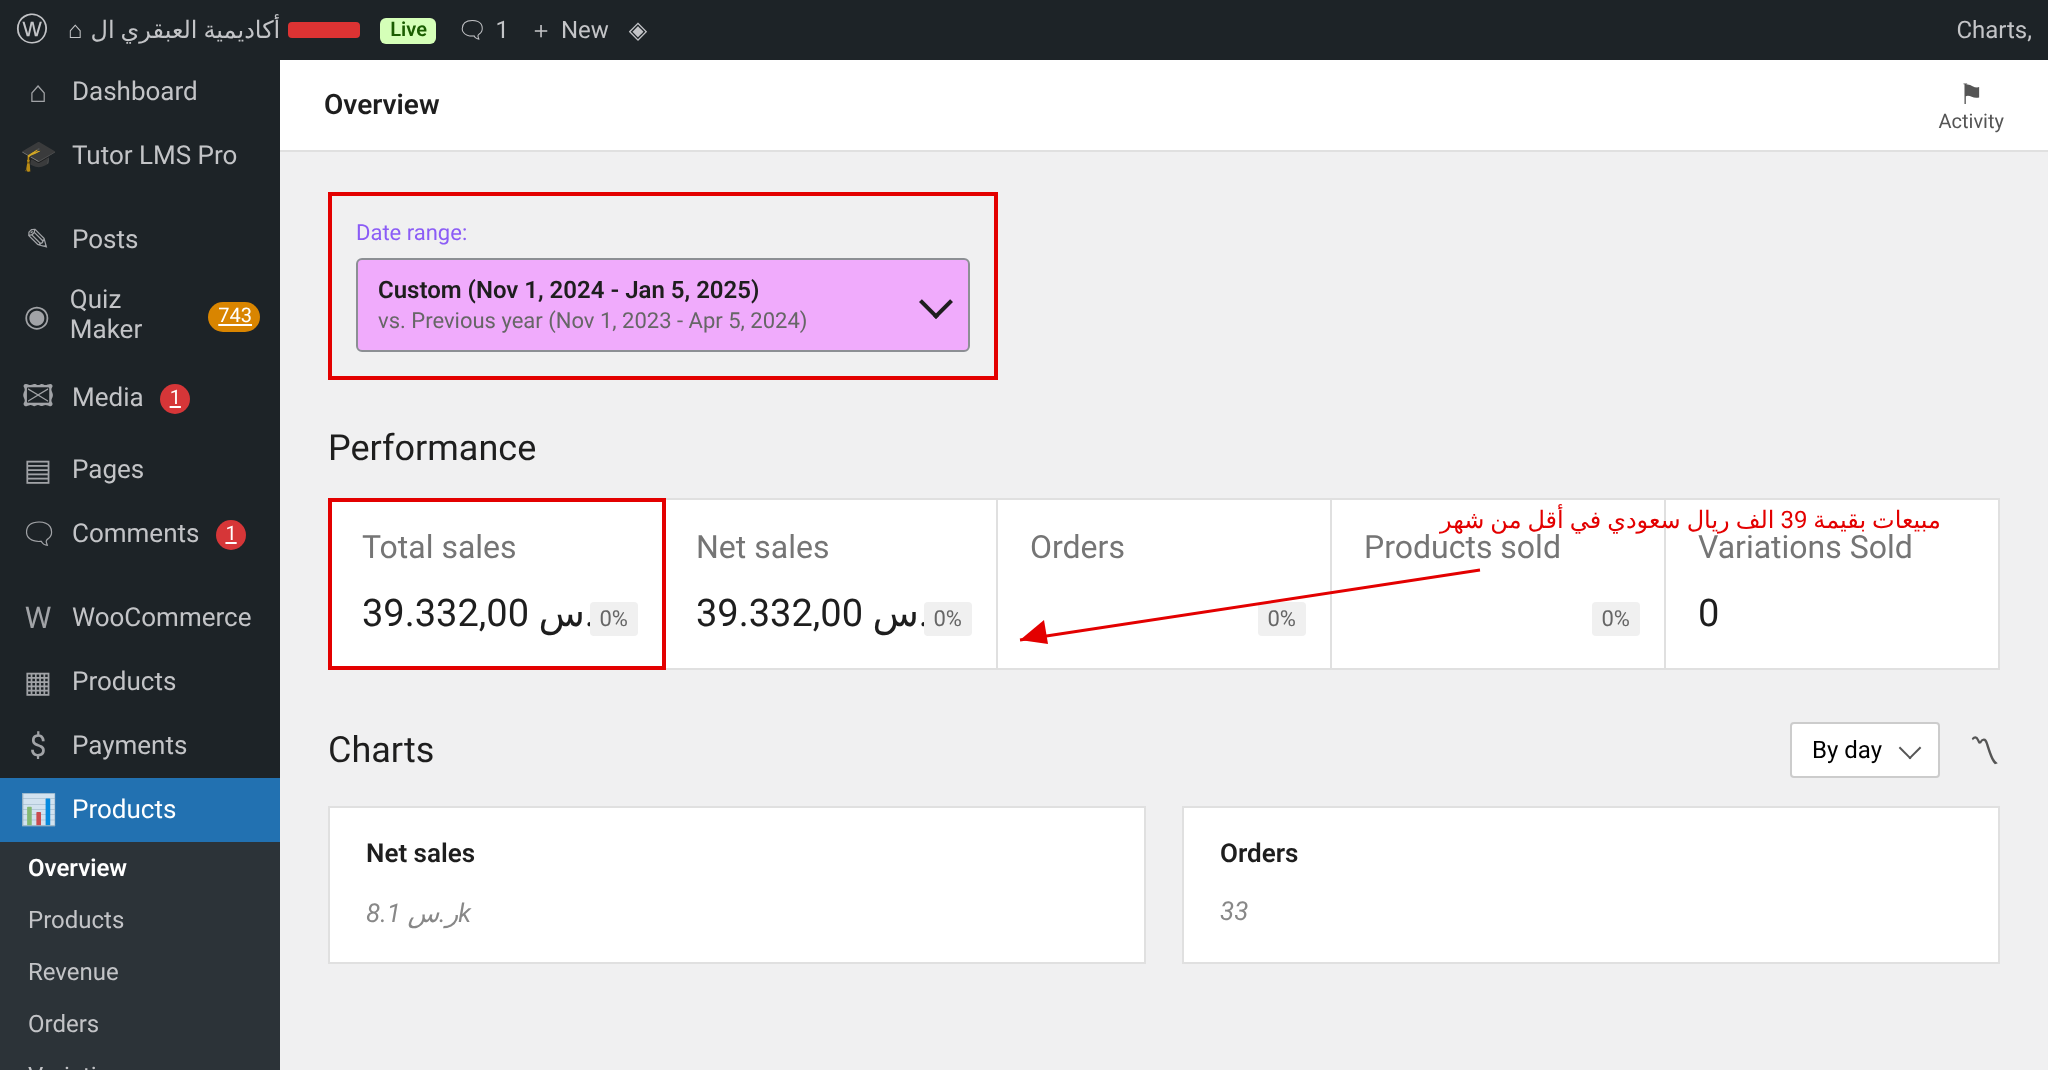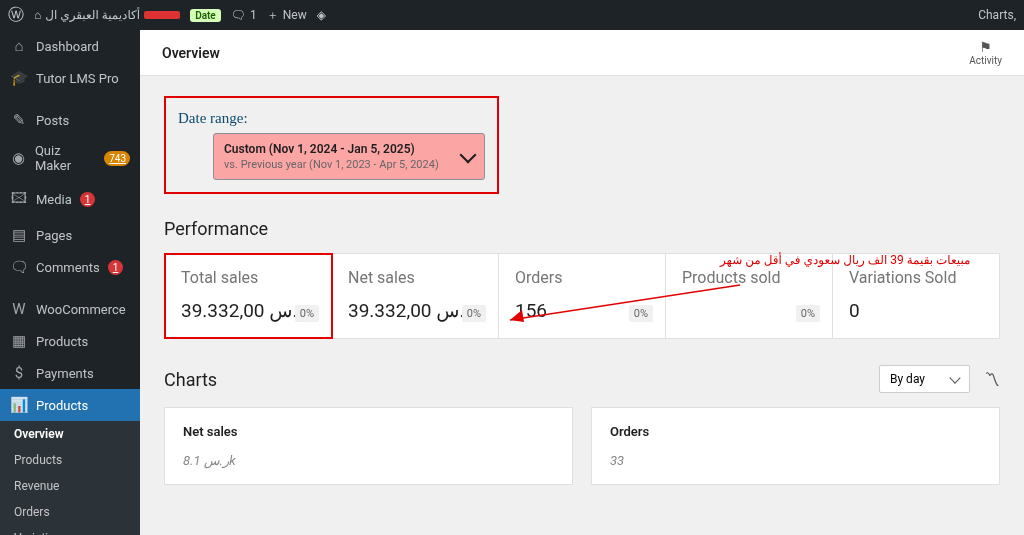--- a/index.html
+++ b/index.html
@@ -30,61 +30,61 @@
 
 .main { flex: 1; background: #f0f0f1; overflow-y: hidden; position: relative; }
 .topstrip { background: #fff; border-bottom: 1px solid #e0e0e0; height: 46px; display: flex; align-items: center; justify-content: space-between; padding: 0 22px; }
 .topstrip h1 { font-size: 14px; font-weight: 600; color: #1e1e1e; }
 .activity { text-align: center; font-size: 10px; color: #555; }
 .activity .flag { font-size: 14px; }
 
 .content { padding: 20px 24px; }
 
 .date-box { border: 2px solid #e30000; padding: 12px; width: 335px; }
-.date-label { font-size: 15px; color: #0c4a6e; margin-bottom: 6px; font-family: Liberation Serif, serif; }
-.date-select { border: 1px solid #8c8f94; border-radius: 3px; padding: 8px 10px; display: flex; justify-content: space-between; align-items: center; cursor: pointer; background:#fca5a5;margin-left:35px; }
+.date-label { font-size: 11px; color: #8b5cf6; margin-bottom: 6px; }
+.date-select { border: 1px solid #8c8f94; border-radius: 3px; padding: 8px 10px; display: flex; justify-content: space-between; align-items: center; cursor: pointer; background:#f0abfc; }
 .date-select .dt1 { font-size: 12px; font-weight: 600; color: #1e1e1e; }
 .date-select .dt2 { font-size: 11px; color: #666; margin-top: 2px; }
 .chev { width: 12px; height: 12px; border-right: 2px solid #1e1e1e; border-bottom: 2px solid #1e1e1e; transform: rotate(45deg); margin-top: -4px; }
 
 h2.section { font-size: 18px; font-weight: 400; color: #1e1e1e; margin: 24px 0 14px; }
 
 .perf-row { display: flex; background: #fff; border: 1px solid #e0e0e0; }
 .perf-card { flex: 1; padding: 14px 16px 16px; border-right: 1px solid #e0e0e0; position: relative; }
 .perf-card:last-child { border-right: none; }
 .perf-card.highlight { outline: 2px solid #e30000; outline-offset: -1px; }
 .perf-title { font-size: 16px; color: #757575; margin-bottom: 12px; }
 .perf-val { font-size: 19px; color: #1e1e1e; font-weight: 400; }
 .perf-pct { position: absolute; right: 12px; bottom: 16px; background: #f0f0f0; color: #666; font-size: 11px; padding: 2px 5px; border-radius: 2px; }
 
 .annot { position: absolute; color: #e30000; font-size: 12px; direction: rtl; }
 .arrow-svg { position: absolute; }
 
 .charts-head { display: flex; justify-content: space-between; align-items: center; margin-top: 26px; margin-bottom: 14px;}
-.byday { background: #fff; border: 1px solid #ccc; padding: 6px 10px; font-size: 12px; display: flex; align-items: center; gap: 26px; cursor: pointer; border-radius:2px;}
+.byday { background: #fff; border: 1px solid #ccc; padding: 6px 10px; font-size: 12px; display: flex; align-items: center; gap: 10px; cursor: pointer; border-radius:2px;}
 .byday .mini-chev { width: 8px; height: 8px; border-right: 1.5px solid #555; border-bottom: 1.5px solid #555; transform: rotate(45deg); margin-top:-3px;}
 .lineicon { font-size: 16px; color: #555; margin-left: 14px; cursor:pointer; }
 
 .chart-row { display: flex; gap: 18px; }
 .chart-card { flex: 1; background: #fff; border: 1px solid #e0e0e0; padding: 16px 18px; }
 .chart-card .ct { font-size: 13px; font-weight: 600; color: #1e1e1e; margin-bottom: 14px; }
 .chart-card .yt { font-size: 13px; color: #888; font-style: italic; }
 </style>
 </head>
 <body>
 
 <div class="adminbar">
   <div class="adminbar-left">
     <span class="wp-logo">ⓦ</span>
     <span class="site-name">
       <span>⌂</span>
       <span>أكاديمية العبقري ال</span>
       <span class="redacted"></span>
     </span>
-    <span class="live">Date</span>
+    <span class="live">Live</span>
     <span class="ab-item">
       <span>🗨</span>
       <span>1</span>
     </span>
     <span class="ab-item">
       <span>＋</span>
       <span>New</span>
     </span>
     <span>◈</span>
   </div>
@@ -179,21 +179,20 @@
             <div class="perf-val">39.332,00 ر.س</div>
             <div class="perf-pct">0%</div>
           </div>
           <div class="perf-card">
             <div class="perf-title">Net sales</div>
             <div class="perf-val">39.332,00 ر.س</div>
             <div class="perf-pct">0%</div>
           </div>
           <div class="perf-card">
             <div class="perf-title">Orders</div>
-            <div class="perf-val">156</div>
             <div class="perf-pct">0%</div>
           </div>
           <div class="perf-card">
             <div class="perf-title">Products sold</div>
             <div class="perf-pct">0%</div>
           </div>
           <div class="perf-card">
             <div class="perf-title">Variations Sold</div>
             <div class="perf-val">0</div>
           </div>

